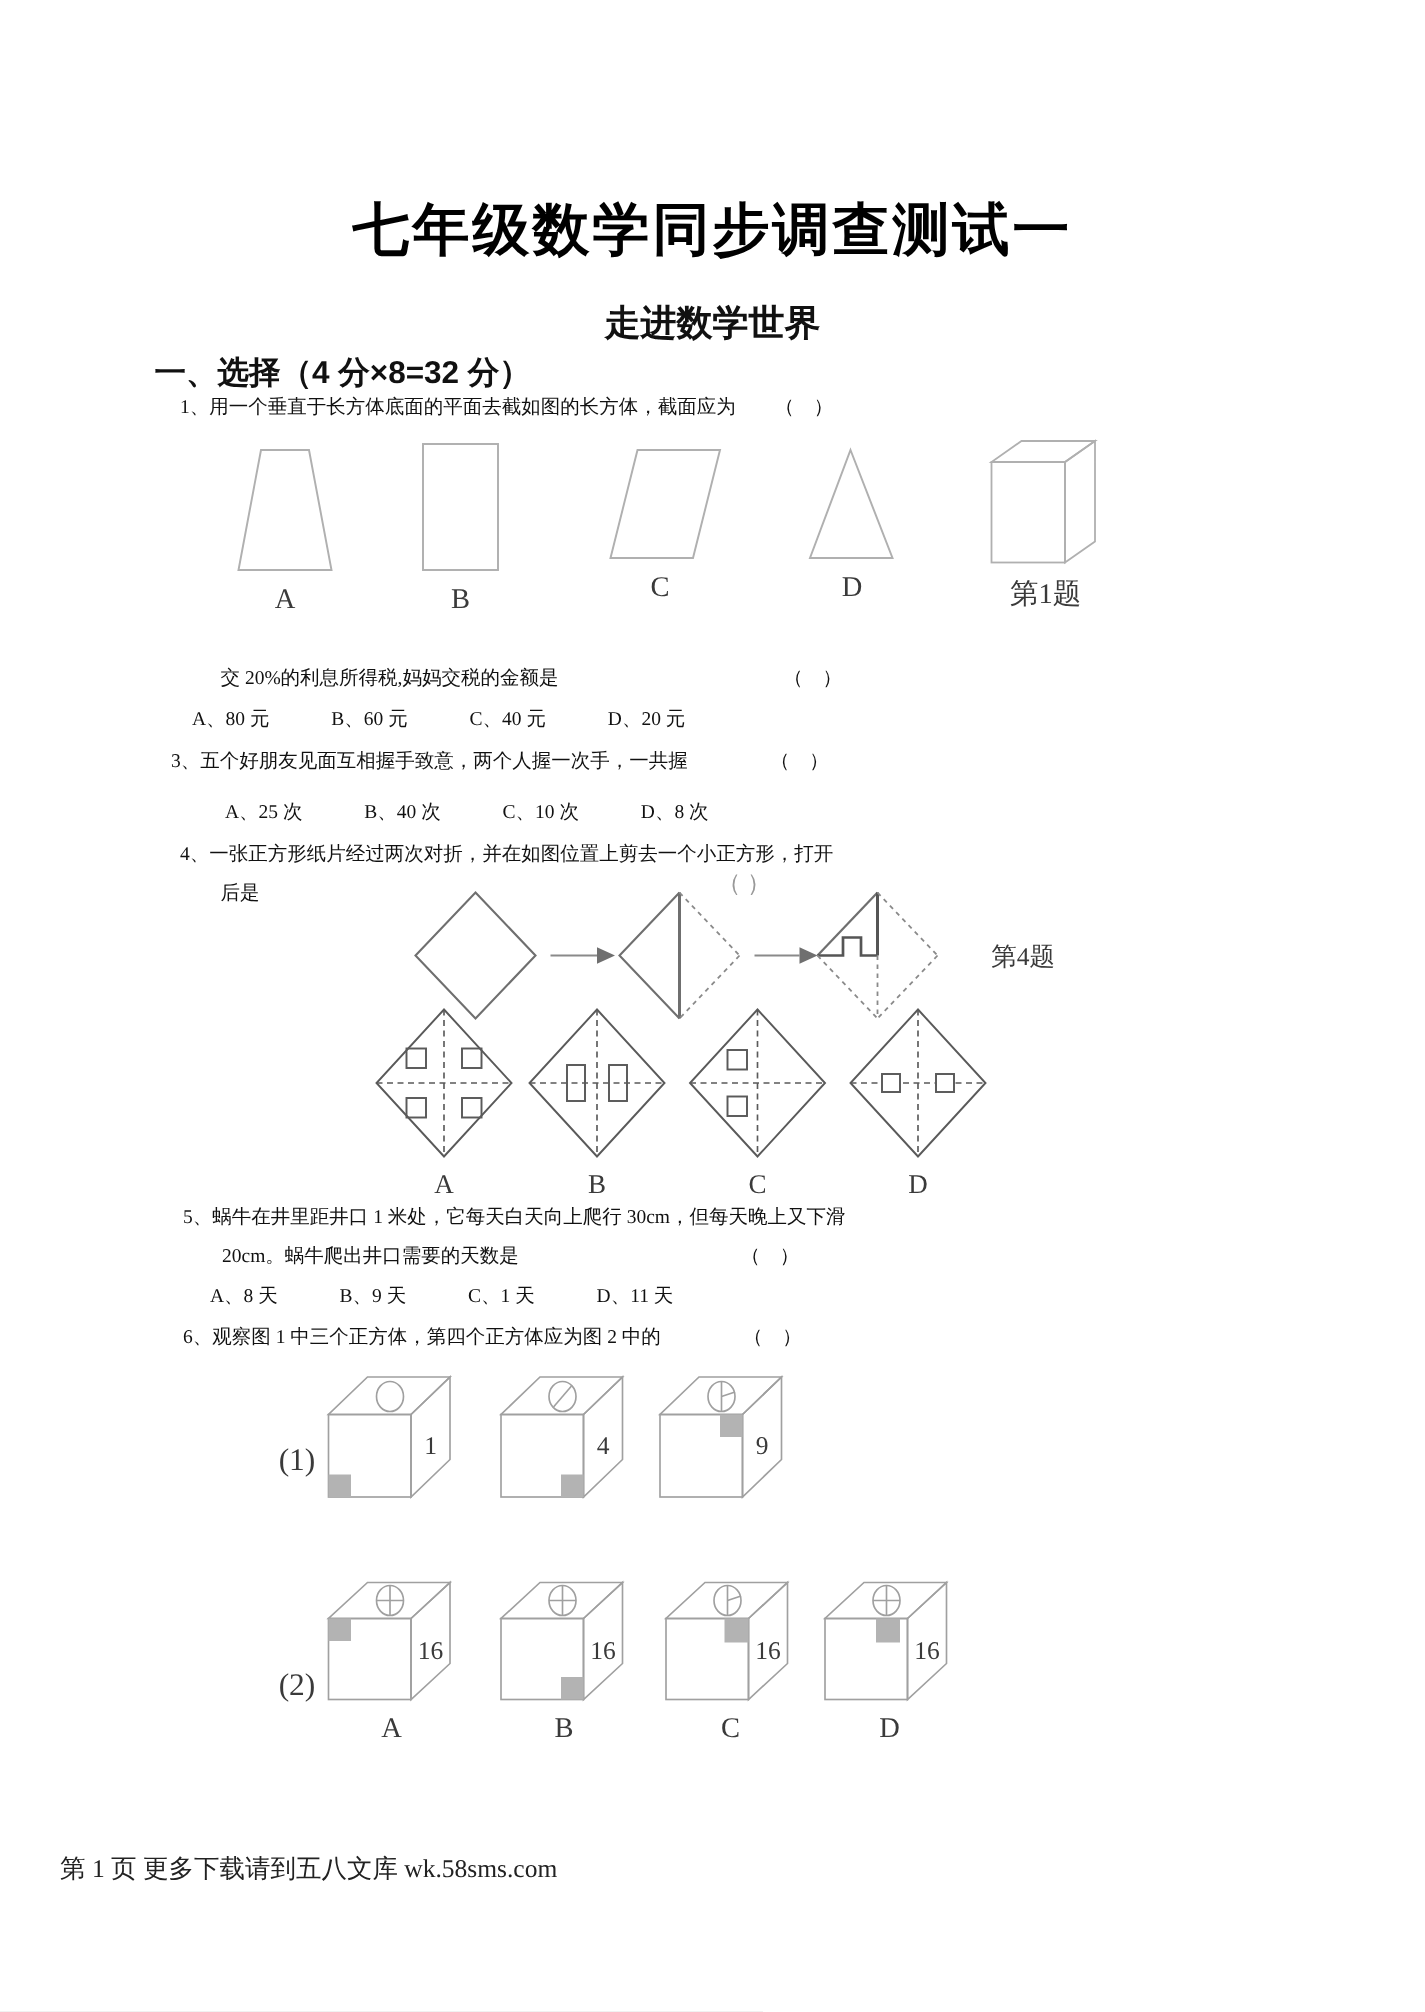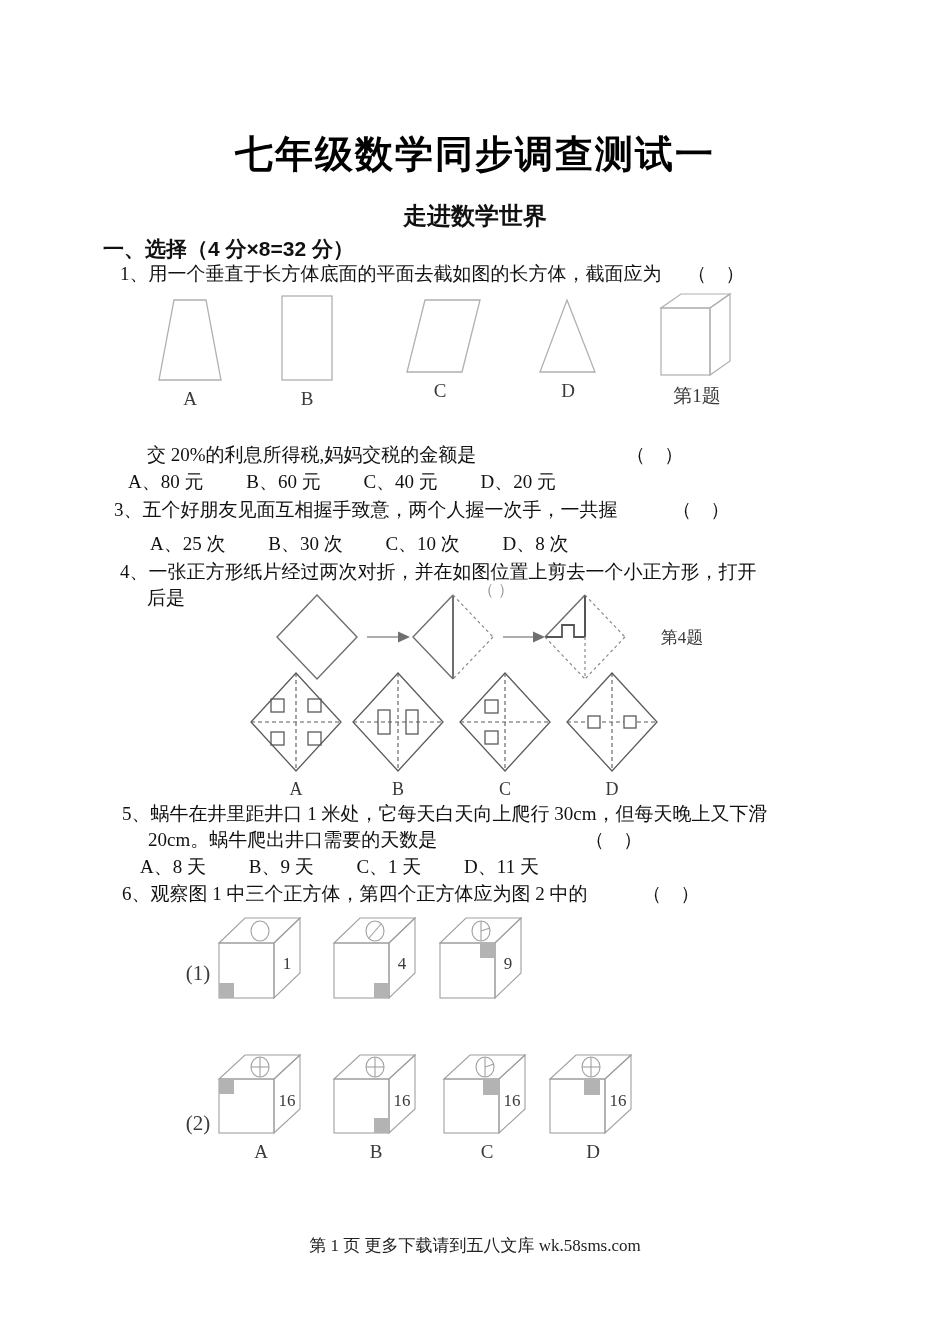--- a/index.html
+++ b/index.html
@@ -1,28 +1,28 @@
 <!DOCTYPE html>
 <html><head>
 <meta charset="utf-8">
 <style>
   html,body { margin:0; padding:0; background:#e8e8e8; }
   .page { position:relative; width:950px; height:1341px; background:#ffffff;
           font-family:"Liberation Serif", serif; color:#111; overflow:hidden; margin:0 auto; }
-  .t   { position:absolute; white-space:nowrap; font-size:19px; line-height:1.2; }
+  .t   { position:absolute; white-space:nowrap; font-size:13px; line-height:1.2; }
   .hdr { font-family:"Liberation Sans", sans-serif; font-weight:bold; }
   .title    { left:0; right:0; top:132px; text-align:center; font-size:38px; letter-spacing:2px; color:#000; }
   .subtitle { left:0; right:0; top:202px; text-align:center; font-size:24px; font-weight:bold; }
   .section  { left:103px; top:236px; font-size:21px; }
   .opts span { margin-right:38px; }
   .blank { display:inline-block; }
   .faint { color:#999; font-size:16px; }
   .fig { position:absolute; }
   svg text { font-family:"Liberation Serif", serif; fill:#3a3a3a; }
-  .footer { left:0; right:0; top:1236px; text-align:center; font-size:17px; color:#222; }
+  .footer { left:0; right:0; top:1236px; font-size:17px; color:#222;padding-left:40px; }
 </style>
 </head>
 <body>
 
 <div class="page">
 
   <div class="t hdr title">七年级数学同步调查测试一</div>
   <div class="t subtitle">走进数学世界</div>
   <div class="t hdr section">一、选择（4 分×8=32 分）</div>
 
@@ -59,21 +59,21 @@
     <span>B、60 元</span>
     <span>C、40 元</span>
     <span>D、20 元</span>
   </div>
 
   <div class="t" style="left:114px; top:499px;">
     <span>3、五个好朋友见面互相握手致意，两个人握一次手，一共握</span><span class="blank" style="margin-left:55px;">（　）</span>
   </div>
   <div class="t opts" style="left:150px; top:533px;">
     <span>A、25 次</span>
-    <span>B、30 次</span>
+    <span>B、40 次</span>
     <span>C、10 次</span>
     <span>D、8 次</span>
   </div>
 
   <div class="t" style="left:120px; top:561px;">4、一张正方形纸片经过两次对折，并在如图位置上剪去一个小正方形，打开</div>
   <div class="t" style="left:147px; top:587px;">后是</div>
   <div class="t faint" style="left:478px; top:580px;">（ ）</div>
 
   <svg class="fig" style="left:240px; top:592px;" width="480" height="100" viewBox="0 0 480 100">
     <polygon points="77,3 117,45 77,87 37,45" fill="none" stroke="#6f6f6f" stroke-width="1.4"></polygon>

